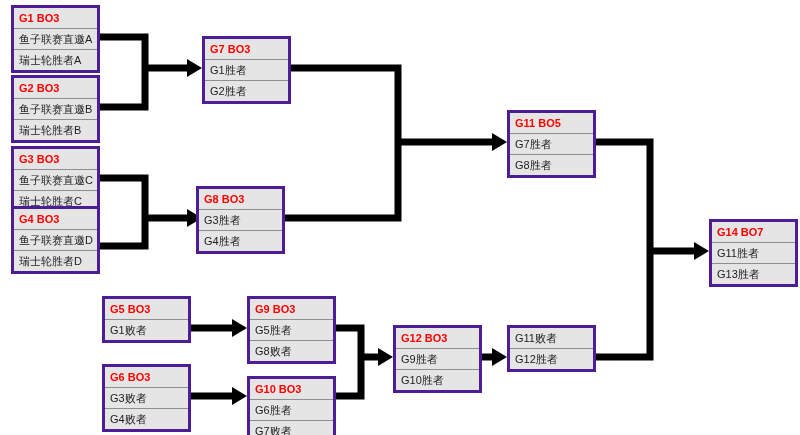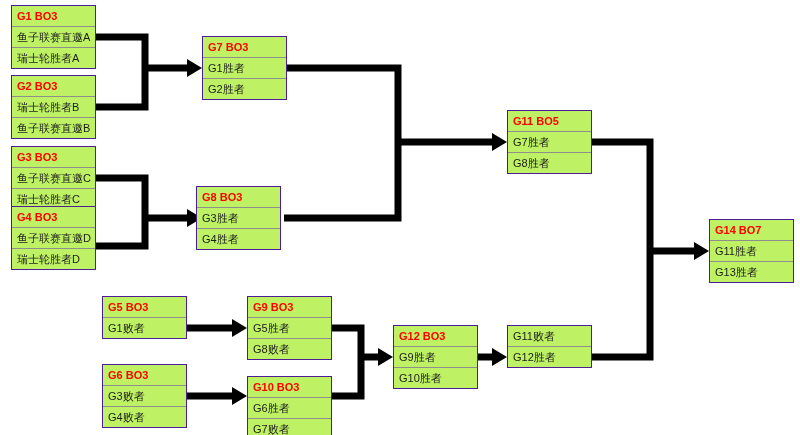--- a/index.html
+++ b/index.html
@@ -13,22 +13,22 @@
   }
   svg.connectors {
     position: absolute;
     left: 0; top: 0;
     width: 800px; height: 435px;
     z-index: 0;
   }
   .match {
     position: absolute;
     width: 83px;
-    background: #bef264;
-    border: 1px solid #4c1d95;
+    background: #e5e5e5;
+    border: 3px solid #4c1d95;
     z-index: 1;
     box-sizing: content-box;
   }
   .row {
     height: 20px;
     line-height: 20px;
     padding-left: 5px;
     font-size: 11px;
     white-space: nowrap;
     overflow: hidden;
@@ -91,22 +91,22 @@
   </svg>
 
   <div class="match" style="left:11px;top:5px">
     <div class="row match-title">G1 BO3</div>
     <div class="row slot">鱼子联赛直邀A</div>
     <div class="row slot">瑞士轮胜者A</div>
   </div>
 
   <div class="match" style="left:11px;top:75px">
     <div class="row match-title">G2 BO3</div>
+    <div class="row slot">鱼子联赛直邀B</div>
     <div class="row slot">瑞士轮胜者B</div>
-    <div class="row slot">鱼子联赛直邀B</div>
   </div>
 
   <div class="match" style="left:11px;top:146px">
     <div class="row match-title">G3 BO3</div>
     <div class="row slot">鱼子联赛直邀C</div>
     <div class="row slot">瑞士轮胜者C</div>
   </div>
 
   <div class="match" style="left:11px;top:206px">
     <div class="row match-title">G4 BO3</div>

